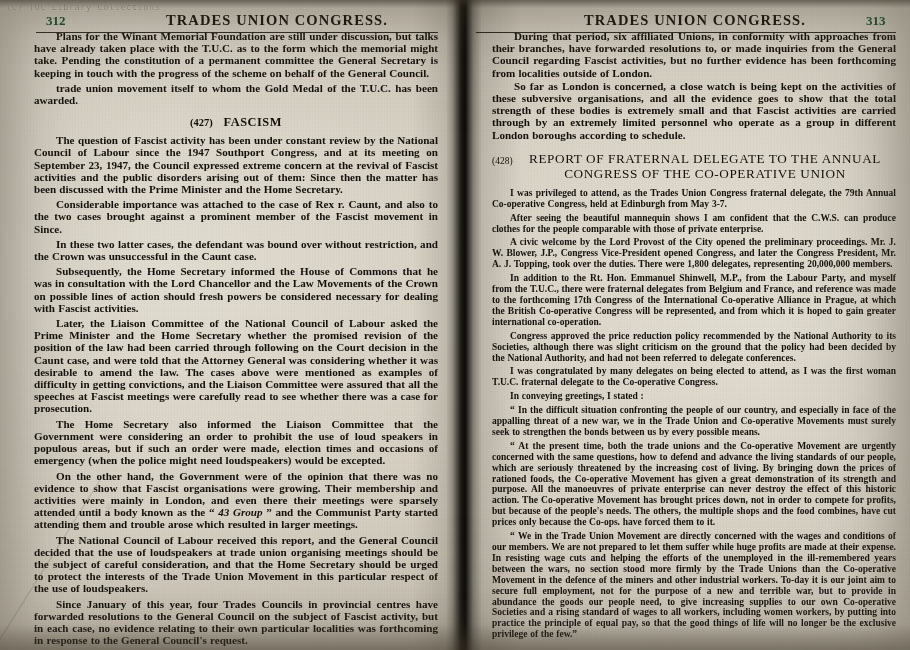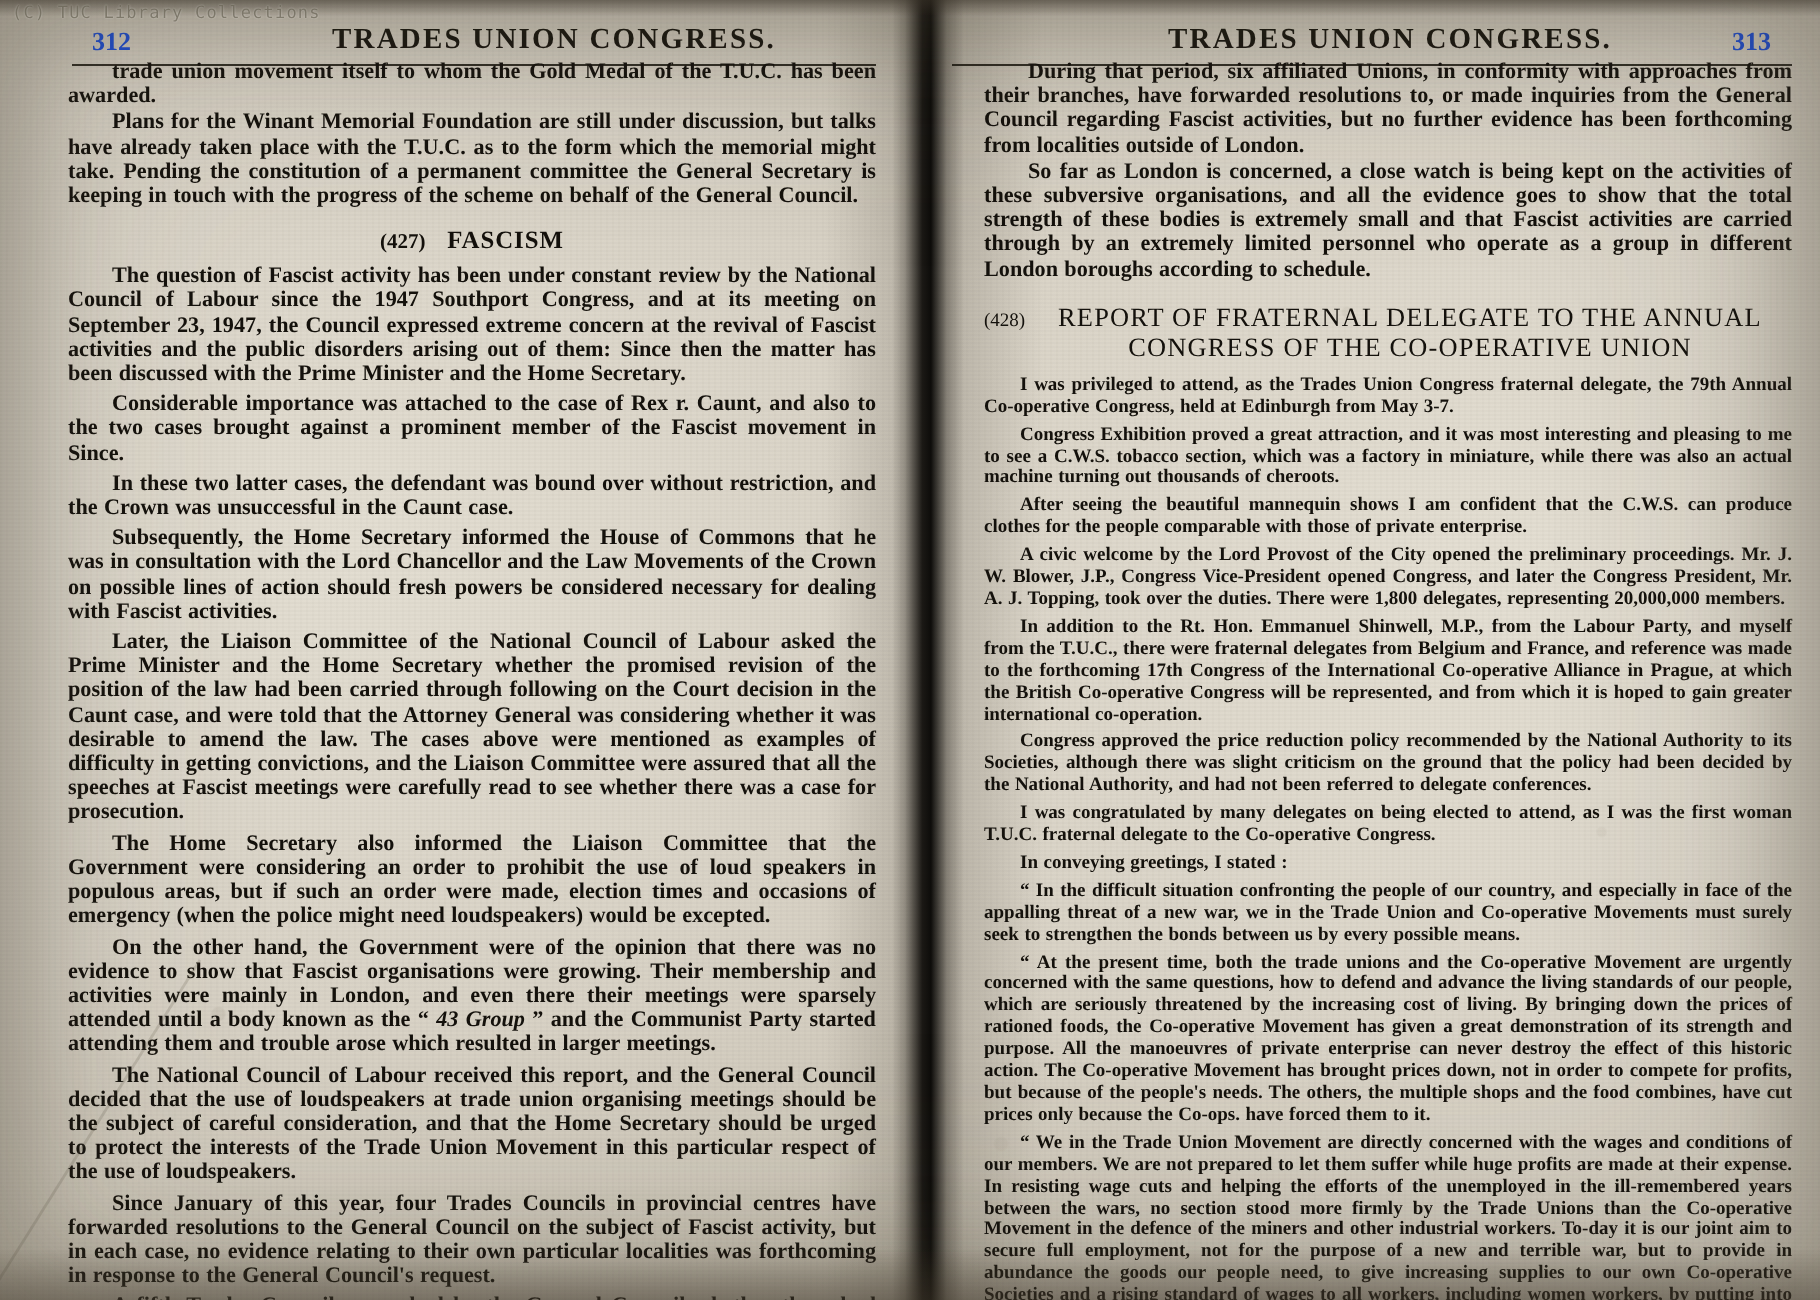--- a/index.html
+++ b/index.html
@@ -82,21 +82,21 @@
   #col-left{left:34px;top:30px;width:404px;}
   #col-right{left:492px;top:30px;width:404px;}
 
   .runhead{
     position:absolute;top:12px;
     font-size:14.5px;font-weight:bold;letter-spacing:1.1px;
     color:#17140e;white-space:nowrap;
   }
   .folio{
     position:absolute;top:13px;
-    font-size:13px;font-weight:bold;color:#1d4ed8;
+    font-size:13px;font-weight:bold;color:#14532d;
   }
   .rule{
     position:absolute;height:0;border-top:1.6px solid #1a170f;
     opacity:.88;
   }
 
   p.body{
     margin:0 0 1px 0;
     text-indent:22px;
     text-align:justify;
@@ -160,22 +160,22 @@
 
   <div class="grain"></div>
   <div id="gutter-shadow"></div>
   <div id="gutter"></div>
 
   <div class="folio" style="left:46px;">312</div>
   <div class="runhead" style="left:166px;">TRADES UNION CONGRESS.</div>
   <div class="rule" style="left:36px;top:32px;width:402px;"></div>
 
   <div class="col" id="col-left">
+    <p class="body tight">Plans for the Winant Memorial Foundation are still under discussion, but talks have already taken place with the T.U.C. as to the form which the memorial might take.   Pending the constitution of a permanent committee the General Secretary is keeping in touch with the progress of the scheme on behalf of the General Council.</p>
     <p class="body">trade union movement itself to whom the Gold Medal of the T.U.C. has been awarded.</p>
-    <p class="body tight">Plans for the Winant Memorial Foundation are still under discussion, but talks have already taken place with the T.U.C. as to the form which the memorial might take.   Pending the constitution of a permanent committee the General Secretary is keeping in touch with the progress of the scheme on behalf of the General Council.</p>
 
     <h2 class="sec">
       <span class="num">(427)</span>
       &nbsp;&nbsp;<span>FASCISM</span>
     </h2>
 
     <p class="body tight">The question of Fascist activity has been under constant review by the National Council of Labour since the 1947 Southport Congress, and at its meeting on September 23, 1947, the Council expressed extreme concern at the revival of Fascist activities and the public disorders arising out of them:   Since then the matter has been discussed with the Prime Minister and the Home Secretary.</p>
     <p class="body tight">Considerable importance was attached to the case of Rex r. Caunt, and also to the two cases brought against a prominent member of the Fascist movement in Since.</p>
     <p class="body tight">In these two latter cases, the defendant was bound over without restriction, and the Crown was unsuccessful in the Caunt case.</p>
     <p class="body tight">Subsequently, the Home Secretary informed the House of Commons that he was in consultation with the Lord Chancellor and the Law Movements of the Crown on possible lines of action should fresh powers be considered necessary for dealing with Fascist activities.</p>
@@ -196,21 +196,20 @@
   <div class="col" id="col-right">
     <p class="body">During that period, six affiliated Unions, in conformity with approaches from their branches, have forwarded resolutions to, or made inquiries from the General Council regarding Fascist activities, but no further evidence has been forthcoming from localities outside of London.</p>
     <p class="body tight">So far as London is concerned, a close watch is being kept on the activities of these subversive organisations, and all the evidence goes to show that the total strength of these bodies is extremely small and that Fascist activities are carried through by an extremely limited personnel who operate as a group in different London boroughs according to schedule.</p>
 
     <h2 class="sec-wide">
       <span class="num">(428)</span>
       <span class="ttl">REPORT OF FRATERNAL DELEGATE TO THE ANNUAL CONGRESS OF THE CO-OPERATIVE UNION</span>
     </h2>
 
     <p class="body small">I was privileged to attend, as the Trades Union Congress fraternal delegate, the 79th Annual Co-operative Congress, held at Edinburgh from May 3-7.</p>
-    <p class="body small">Congress Exhibition proved a great attraction, and it was most interesting and pleasing to me to see a C.W.S. tobacco section, which was a factory in miniature, while there was also an actual machine turning out thousands of cheroots.</p>
     <p class="body small">After seeing the beautiful mannequin shows I am confident that the C.W.S. can produce clothes for the people comparable with those of private enterprise.</p>
     <p class="body small">A civic welcome by the Lord Provost of the City opened the preliminary proceedings. Mr. J. W. Blower, J.P., Congress Vice-President opened Congress, and later the Congress President, Mr. A. J. Topping, took over the duties.   There were 1,800 delegates, representing 20,000,000 members.</p>
     <p class="body small">In addition to the Rt. Hon. Emmanuel Shinwell, M.P., from the Labour Party, and myself from the T.U.C., there were fraternal delegates from Belgium and France, and reference was made to the forthcoming 17th Congress of the International Co-operative Alliance in Prague, at which the British Co-operative Congress will be represented, and from which it is hoped to gain greater international co-operation.</p>
     <p class="body small">Congress approved the price reduction policy recommended by the National Authority to its Societies, although there was slight criticism on the ground that the policy had been decided by the National Authority, and had not been referred to delegate conferences.</p>
     <p class="body small">I was congratulated by many delegates on being elected to attend, as I was the first woman T.U.C. fraternal delegate to the Co-operative Congress.</p>
     <p class="body small">In conveying greetings, I stated :</p>
     <p class="body small">“ In the difficult situation confronting the people of our country, and especially in face of the appalling threat of a new war, we in the Trade Union and Co-operative Movements must surely seek to strengthen the bonds between us by every possible means.</p>
     <p class="body small">“ At the present time, both the trade unions and the Co-operative Movement are urgently concerned with the same questions, how to defend and advance the living standards of our people, which are seriously threatened by the increasing cost of living. By bringing down the prices of rationed foods, the Co-operative Movement has given a great demonstration of its strength and purpose.   All the manoeuvres of private enterprise can never destroy the effect of this historic action.   The Co-operative Movement has brought prices down, not in order to compete for profits, but because of the people's needs.   The others, the multiple shops and the food combines, have cut prices only because the Co-ops. have forced them to it.</p>
     <p class="body small">“ We in the Trade Union Movement are directly concerned with the wages and conditions of our members.   We are not prepared to let them suffer while huge profits are made at their expense.   In resisting wage cuts and helping the efforts of the unemployed in the ill-remembered years between the wars, no section stood more firmly by the Trade Unions than the Co-operative Movement in the defence of the miners and other industrial workers.   To-day it is our joint aim to secure full employment, not for the purpose of a new and terrible war, but to provide in abundance the goods our people need, to give increasing supplies to our own Co-operative Societies and a rising standard of wages to all workers, including women workers, by putting into practice the principle of equal pay, so that the good things of life will no longer be the exclusive privilege of the few.”</p>
 

